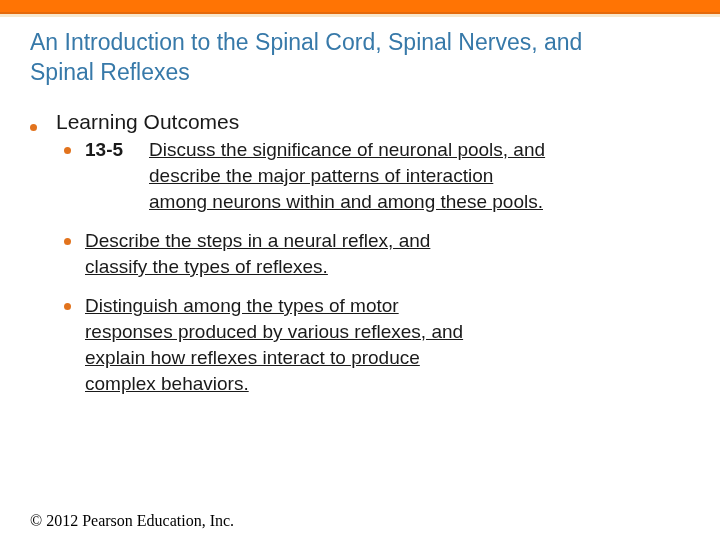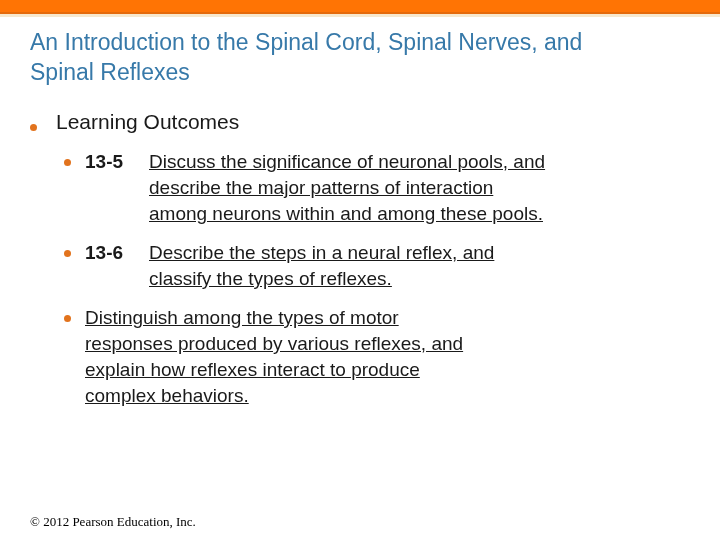--- a/index.html
+++ b/index.html
@@ -53,21 +53,21 @@
     height: 7px;
     border-radius: 50%;
     background: #e2731d;
   }
   .lo-header .dot {
     margin: 10px 19px 0 0;
   }
   .outcome-item {
     display: flex;
     align-items: flex-start;
-    margin: 14px 20px 0 64px;
+    margin: 2px 20px 0 64px;
     font-size: 19px;
     line-height: 26px;
   }
   .outcome-item .dot {
     margin: 10px 14px 0 0;
   }
   .outcome-num {
     flex: 0 0 64px;
     font-weight: 700;
     color: #1a1a1a;
@@ -79,21 +79,21 @@
     text-decoration: underline;
   }
   .outcome-item + .outcome-item {
     margin-top: 13px;
   }
   .footer {
     position: absolute;
     left: 30px;
     bottom: 10px;
     font-family: "Liberation Serif", serif;
-    font-size: 13px;
+    font-size: 16px;
     color: #000000;
   }
 </style>
 </head>
 <body>
 
 <div class="slide">
 
   <div class="top-bar"></div>
   <div class="top-bar-edge"></div>
@@ -110,21 +110,20 @@
   <div class="outcome-item">
     <span class="dot"></span>
     <span class="outcome-num">13-5</span>
     <span class="outcome-text">Discuss the significance of neuronal pools, and
 describe the major patterns of interaction
 among neurons within and among these pools.</span>
   </div>
 
   <div class="outcome-item">
     <span class="dot"></span>
-    <span class="outcome-num">13-6</span>
     <span class="outcome-text">Describe the steps in a neural reflex, and
 classify the types of reflexes.</span>
   </div>
 
   <div class="outcome-item">
     <span class="dot"></span>
     <span class="outcome-text">Distinguish among the types of motor
 responses produced by various reflexes, and
 explain how reflexes interact to produce
 complex behaviors.</span>

